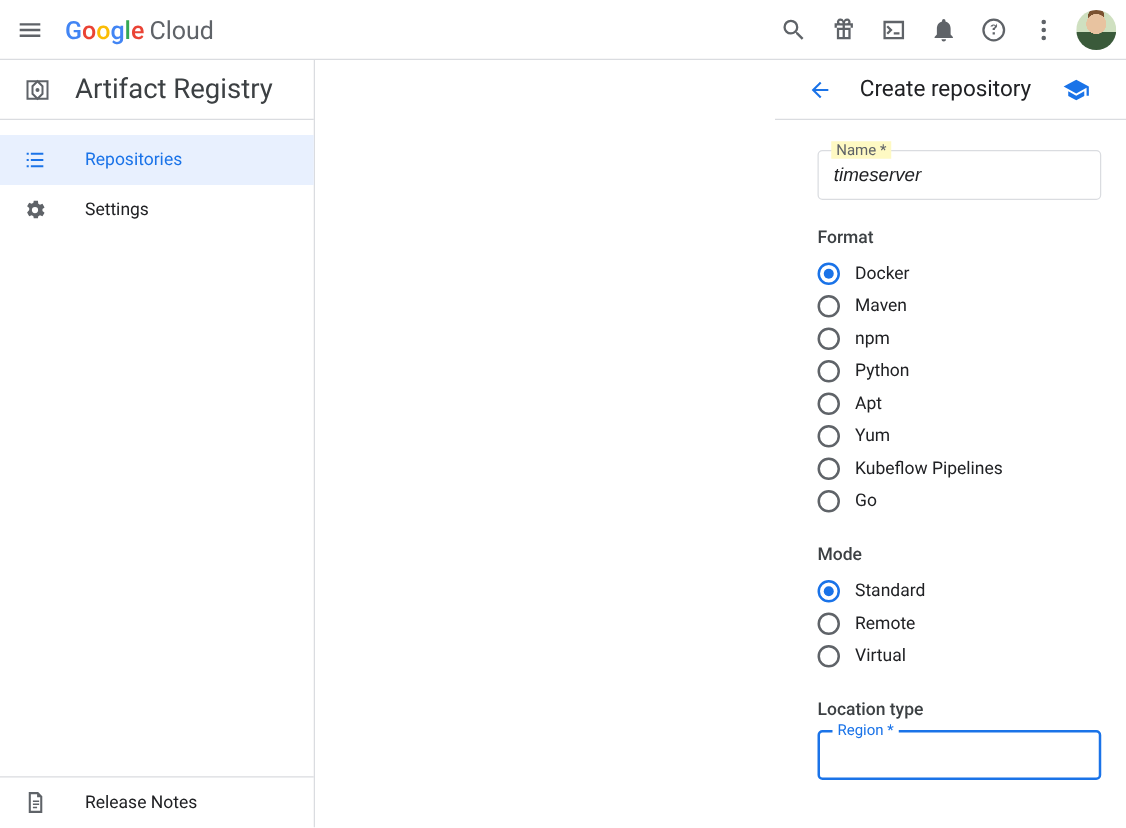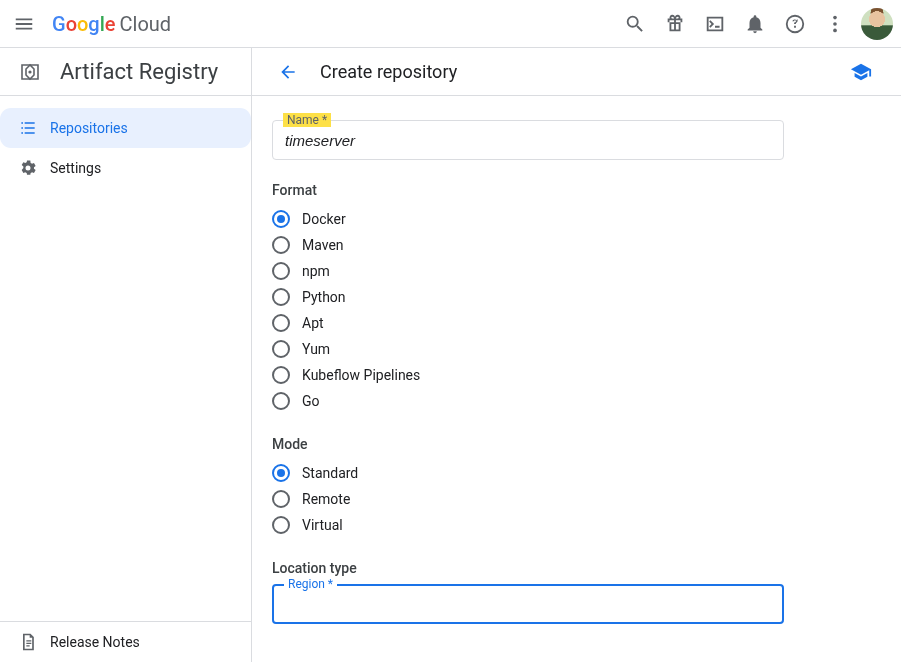--- a/index.html
+++ b/index.html
@@ -82,33 +82,33 @@
   .product-header{
     display:flex;align-items:center;gap:18px;
     padding:0 18px;height:48px;
     font-size:22px;font-weight:400;color:var(--heading);
     border-bottom:1px solid var(--grey-border);
     cursor:pointer;
   }
   .product-header svg{width:24px;height:24px;}
   .nav{padding-top:12px;flex:1;}
   .nav-item{
-    display:flex;align-items:center;gap:12px;
+    display:flex;align-items:center;gap:30px;
     height:40px;padding:0 18px;
-    color:var(--body);cursor:pointer;font-size:14px;border-radius:11px;
+    color:var(--body);cursor:pointer;font-size:14px;
   }
   .nav-item svg{width:20px;height:20px;fill:var(--grey-icon);}
   .nav-item.active{background:var(--active-bg);color:var(--blue);}
   .nav-item.active svg{fill:var(--blue);}
   .sidebar-footer{
     border-top:1px solid var(--grey-border);
   }
 
   
-  .main{flex:1;display:flex;flex-direction:column;}
+  .main{flex:1;display:flex;flex-direction:column;align-items:flex-end;}
   .page-header{
     height:48px;display:flex;align-items:center;gap:16px;
     padding:0 20px;border-bottom:1px solid var(--grey-border);
   }
   .back-btn{
     width:32px;height:32px;display:flex;align-items:center;justify-content:center;
     color:var(--blue);cursor:pointer;background:none;border:none;
   }
   .back-btn svg{width:22px;height:22px;fill:var(--blue);}
   .page-title{font-size:18px;font-weight:400;color:var(--body);flex:1;}
@@ -122,21 +122,21 @@
   .textfield{
     position:relative;border:1px solid var(--grey-border);
     border-radius:4px;height:40px;display:flex;align-items:center;
     margin-bottom:22px;
   }
   .textfield input{
     border:none;outline:none;background:none;
     font-size:15px;padding:0 12px;width:100%;color:var(--body);font-style:italic;
   }
   .textfield .label{
-    position:absolute;top:-8px;left:10px;background:#fde047;
+    position:absolute;top:-8px;left:10px;background:#fef9c3;
     padding:0 4px;font-size:12px;color:var(--grey-text);
   }
 
   
   .selectfield{
     position:relative;border:2px solid var(--blue);
     border-radius:4px;height:40px;display:flex;align-items:center;
     justify-content:space-between;padding:0 12px;cursor:pointer;
   }
   .selectfield .label{

